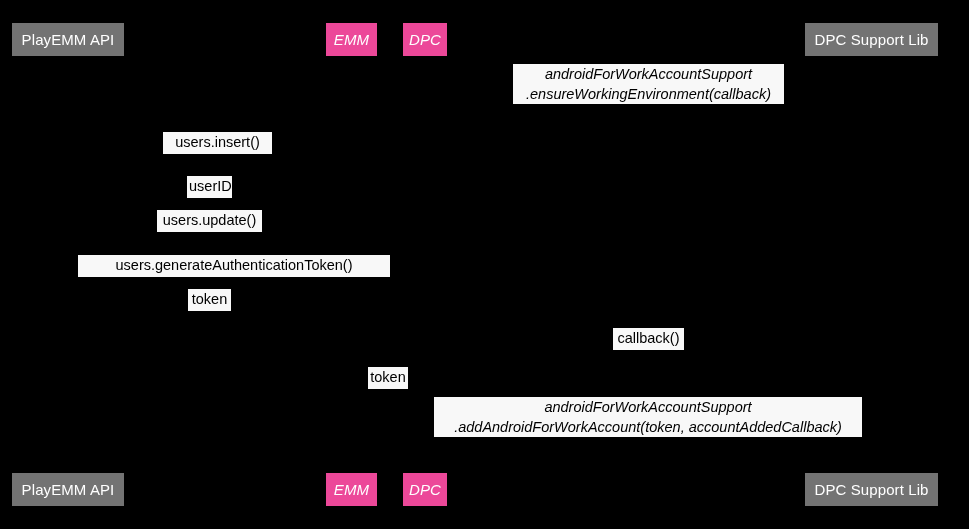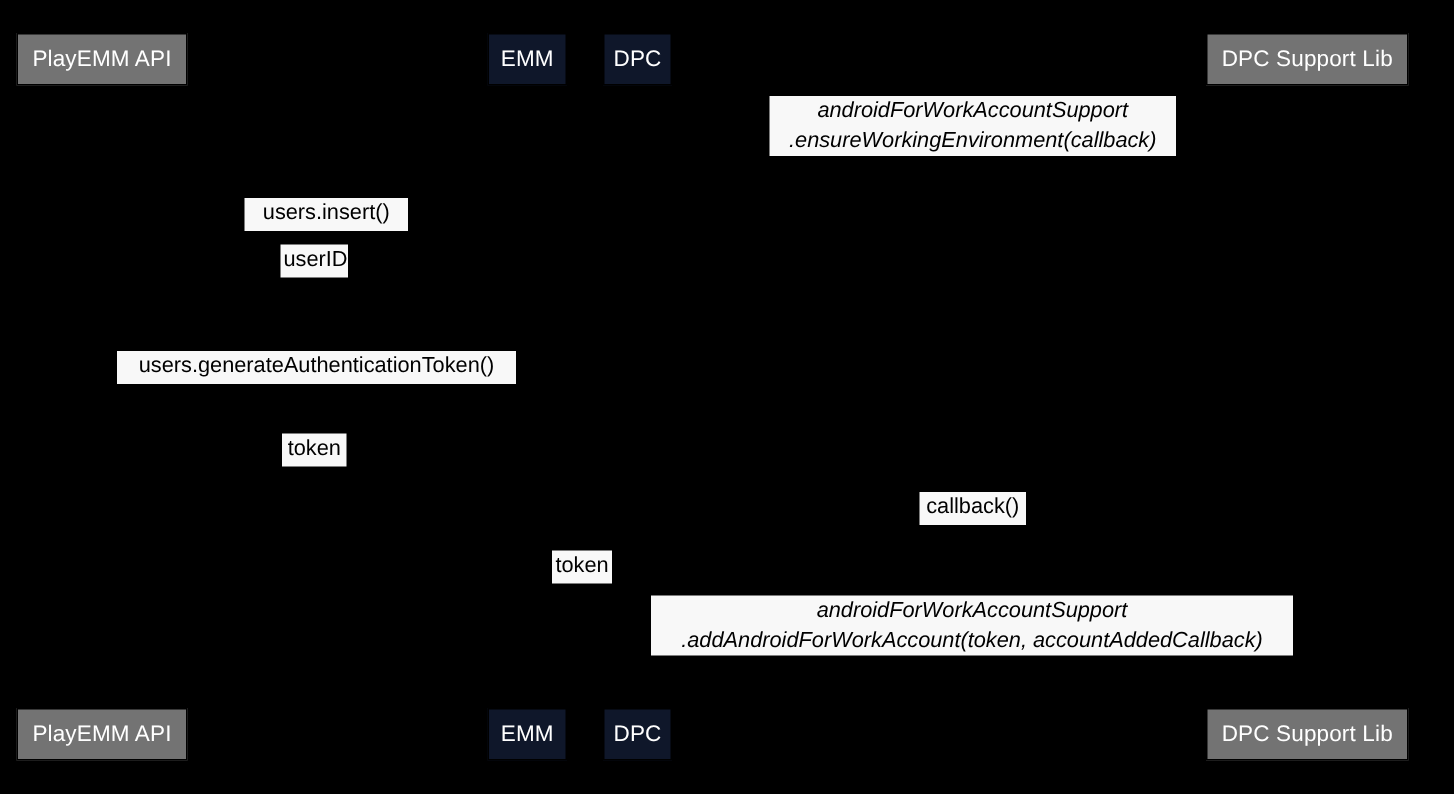--- a/index.html
+++ b/index.html
@@ -33,21 +33,21 @@
     justify-content: center;
     color: #ffffff;
     font-size: 15px;
     line-height: 1;
     letter-spacing: 0.1px;
     white-space: nowrap;
     height: 35px;
     border: 1px solid #000000;
   }
   .participant-box.green { background: #737373; }
-  .participant-box.blue  { background: #0f172a; }
+  .participant-box.blue  { background: #ec4899; font-style: italic; }
 
   
   .lifeline {
     position: absolute;
     width: 1px;
     background: #000000;
     top: 58px;
     bottom: 57px;
   }
 
@@ -133,24 +133,25 @@
   <div class="arrow-head right" style="left:416px; top:388px;"></div>
 
   <div class="arrow-line" style="left:424px; top:440px; width:447px;"></div>
   <div class="arrow-head right" style="left:863px; top:436px;"></div>
 
   <div class="msg-label two-line" style="left:513px; top:64px; width:271px; height:40px;">androidForWorkAccountSupport
 .ensureWorkingEnvironment(callback)</div>
 
   <div class="msg-label" style="left:163px; top:132px; width:109px; height:22px;">users.insert()</div>
 
-  <div class="msg-label" style="left:187px; top:163px; width:45px; height:22px;">userID</div>
+  <div class="msg-label" style="left:187px; top:176px; width:45px; height:22px;">userID</div>
 
+  <div class="msg-label" style="left:157px; top:210px; width:105px; height:22px;">users.update()</div>
 
-  <div class="msg-label" style="left:78px; top:234px; width:266px; height:22px;">users.generateAuthenticationToken()</div>
+  <div class="msg-label" style="left:78px; top:255px; width:312px; height:22px;">users.generateAuthenticationToken()</div>
 
   <div class="msg-label" style="left:188px; top:289px; width:43px; height:22px;">token</div>
 
   <div class="msg-label" style="left:613px; top:328px; width:71px; height:22px;">callback()</div>
 
   <div class="msg-label" style="left:368px; top:367px; width:40px; height:22px;">token</div>
 
   <div class="msg-label two-line" style="left:434px; top:397px; width:428px; height:40px;">androidForWorkAccountSupport
 .addAndroidForWorkAccount(token, accountAddedCallback)</div>
 

